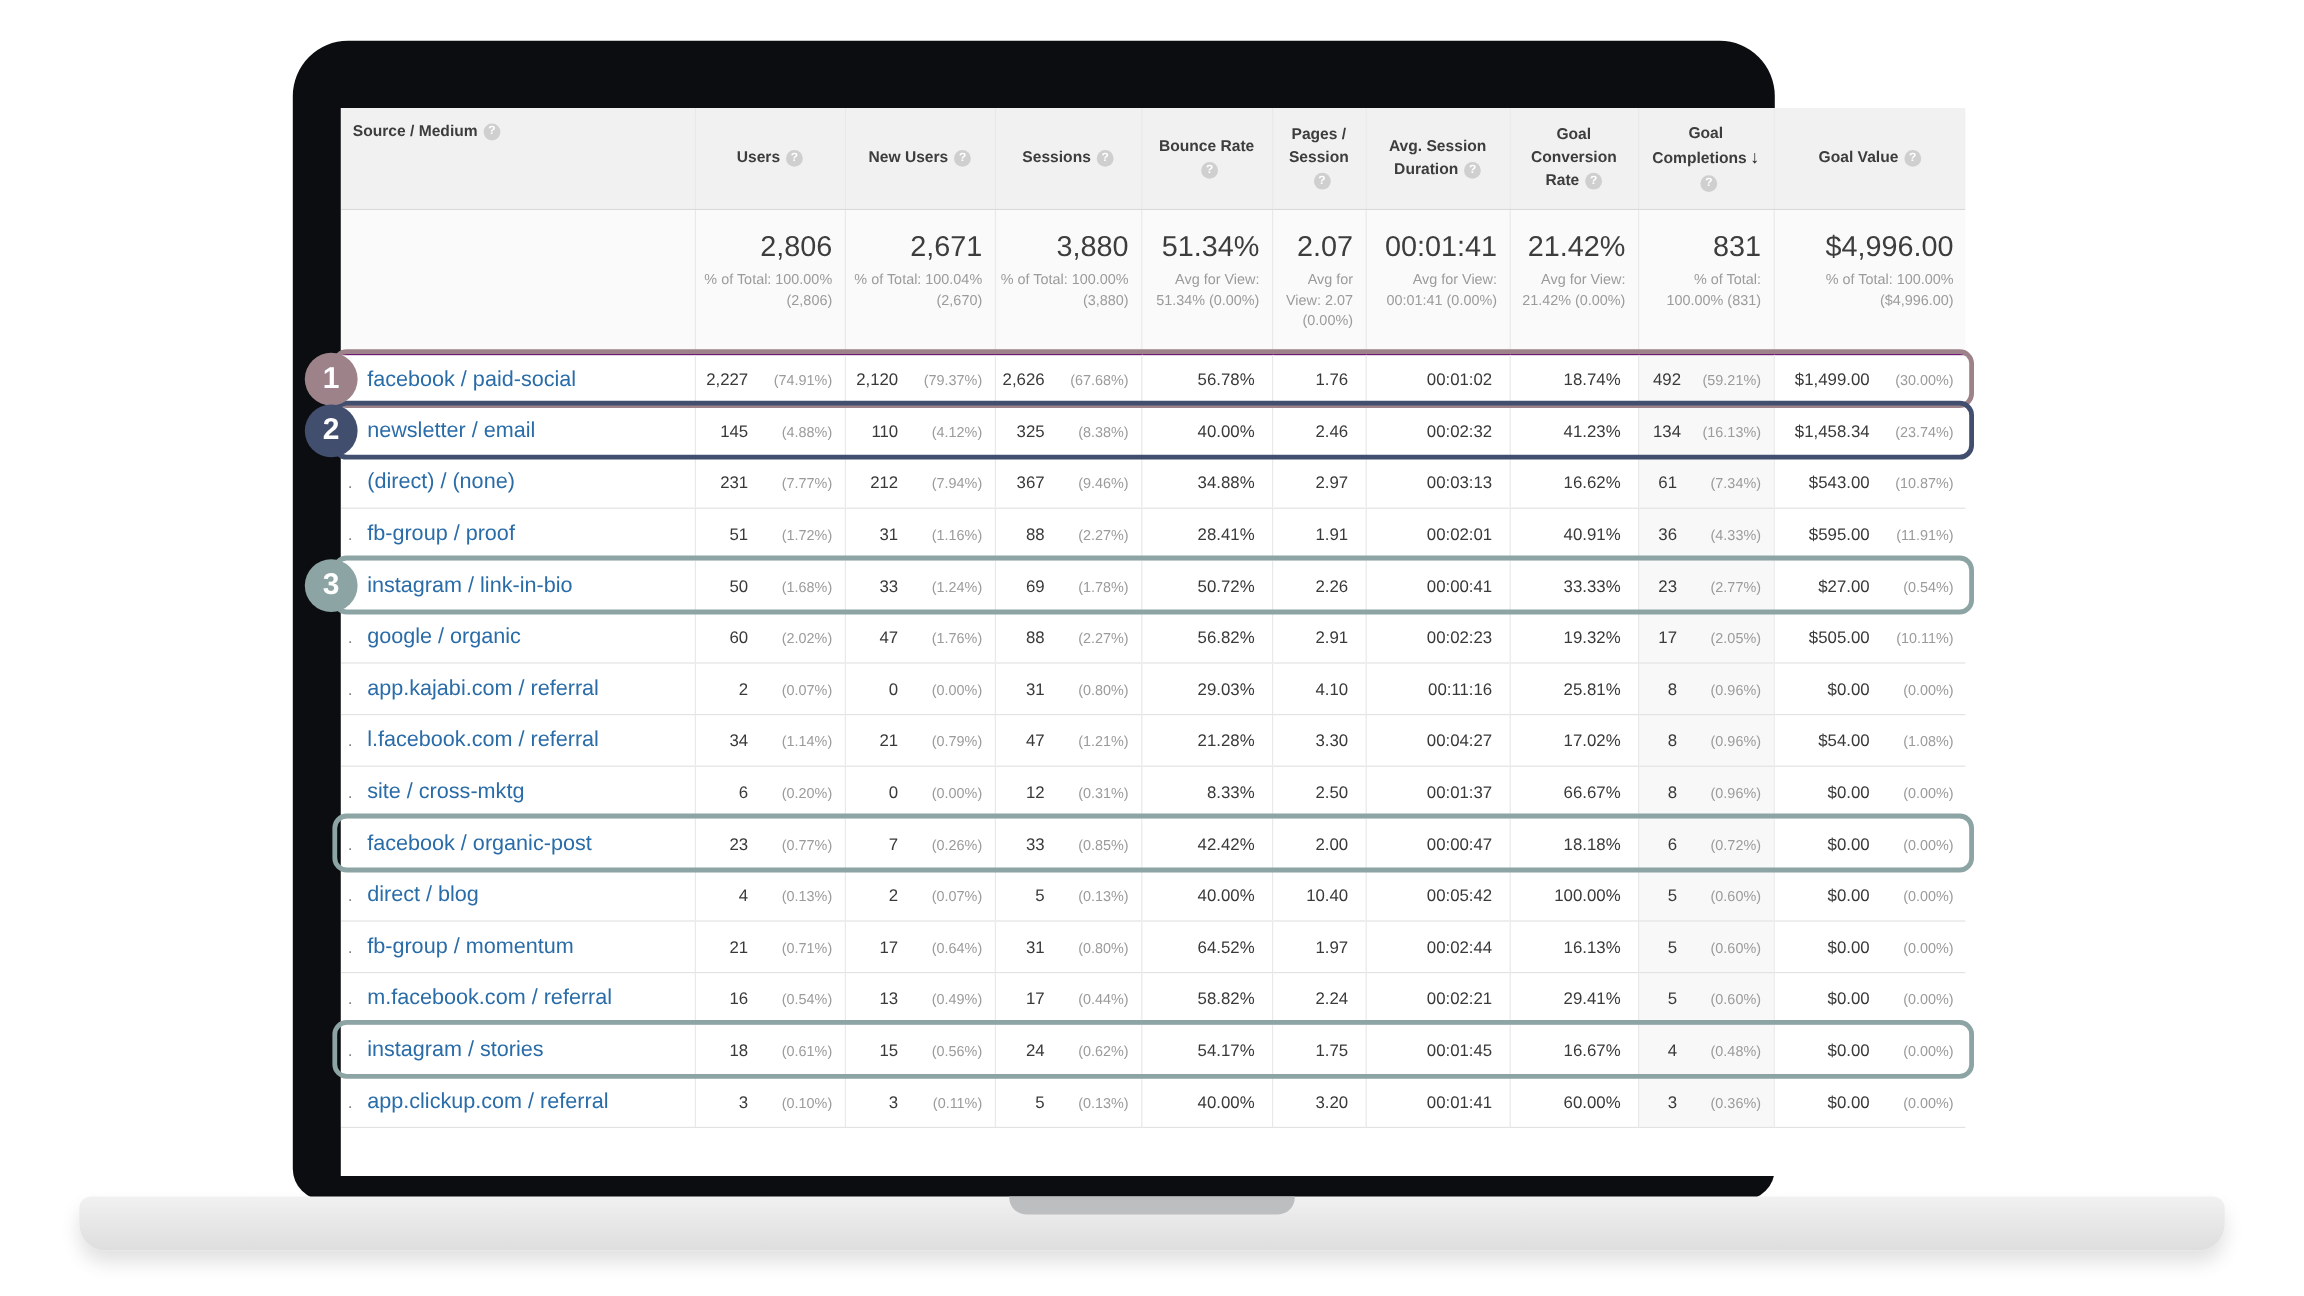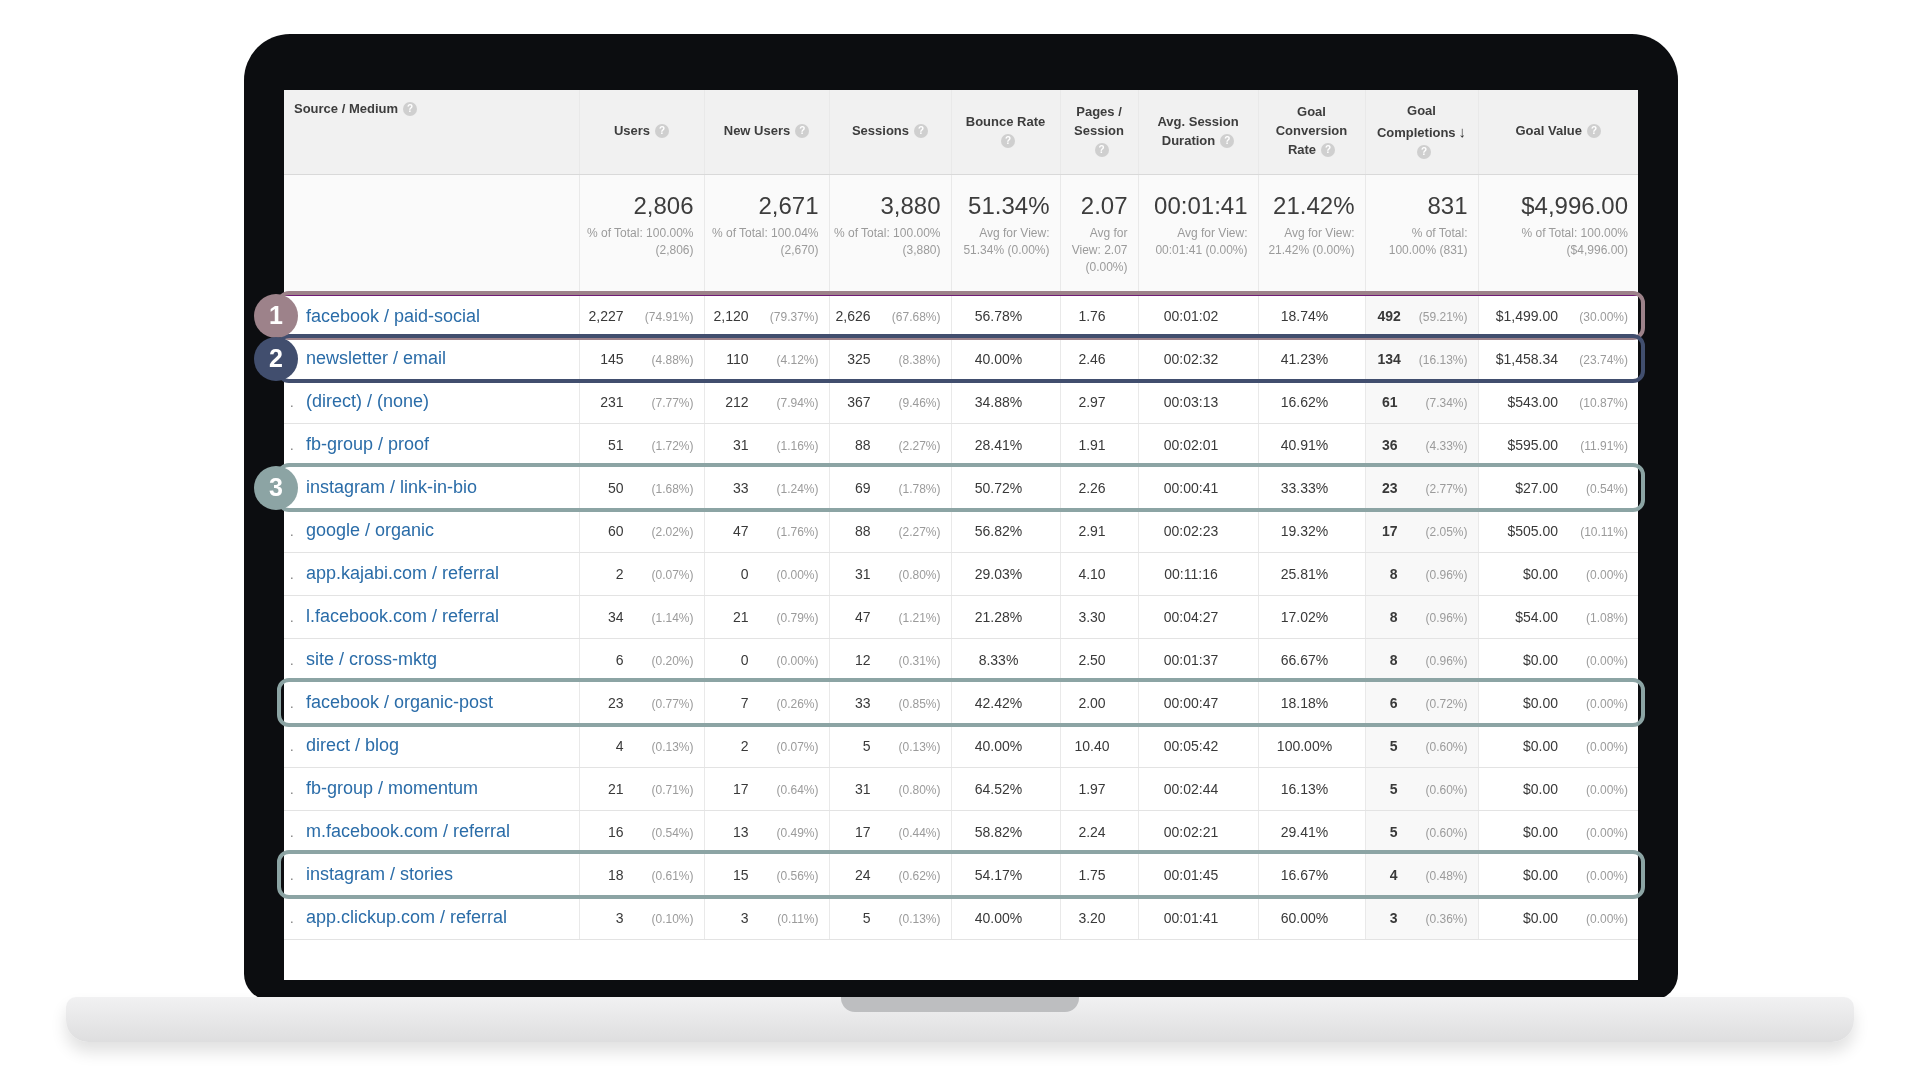--- a/index.html
+++ b/index.html
@@ -3,21 +3,21 @@
 <meta charset="utf-8">
 <style>
   * { box-sizing: border-box; margin: 0; padding: 0; }
   html, body { width: 1920px; height: 1080px; background: #fff; }
   body { font-family: "Liberation Sans", "DejaVu Sans", sans-serif; overflow: hidden; }
 
   .stage { position: relative; width: 1920px; height: 1080px; background: #fff; }
 
   
   .bezel {
-    position: absolute; left: 244px; top: 34px; width: 1434px; height: 966px;
+    position: absolute; left: 244px; top: 34px; width: 1235px; height: 966px;
     background: #0c0d10; border-radius: 46px 46px 26px 26px;
   }
   .screen {
     position: absolute; left: 40px; top: 56px; width: 1354px; height: 890px;
     background: #fff; overflow: hidden;
   }
   .base {
     position: absolute; left: 66px; top: 997px; width: 1788px; height: 45px;
     background: linear-gradient(180deg, #f1f1f2, #dededf);
     border-radius: 10px 10px 22px 22px;
@@ -50,25 +50,25 @@
   }
   .t-val { font-size: 24px; color: #3d3d3d; }
   .t-sub { margin-top: 5px; font-size: 12px; line-height: 1.45; color: #9b9b9b; }
 
   .data td { height: 43px; font-size: 14px; color: #393939; background: #fff; }
   .data td.sorted { background: #f8f8f8; }
   .data td.srccell { padding-left: 6px; }
   .row-mark { display: inline-block; width: 16px; color: #777; font-size: 13px; }
   a.srclink { color: var(--link, #2a6ca8); text-decoration: none; font-size: 18px; cursor: pointer; }
 
-  td.single { text-align: center; padding-right: 14px; margin-left: 28px; }
+  td.single { text-align: right; padding-right: 14px; margin-left: 28px; }
   td.pairc { padding-right: 10px; }
   .pw { display: flex; justify-content: flex-end; align-items: baseline; }
   .pv { text-align: right; }
-  .pv.b { font-weight: bold; margin-left: 12px; }
+  .pv.b { font-weight: normal; margin-left: 12px; }
   .pp { width: 70px; text-align: right; font-size: 12px; color: #9b9b9b; }
 
   .help {
     display: inline-block; width: 14px; height: 14px; line-height: 14px; border-radius: 50%;
     background: #cfcfcf; color: #fff; font-size: 10px; text-align: center; font-weight: bold;
     margin-left: 5px; vertical-align: 1px;
   }
   .sort-arrow { font-weight: bold; margin-left: 3px; font-size: 15px; color: #2f2f2f; }
 
   

